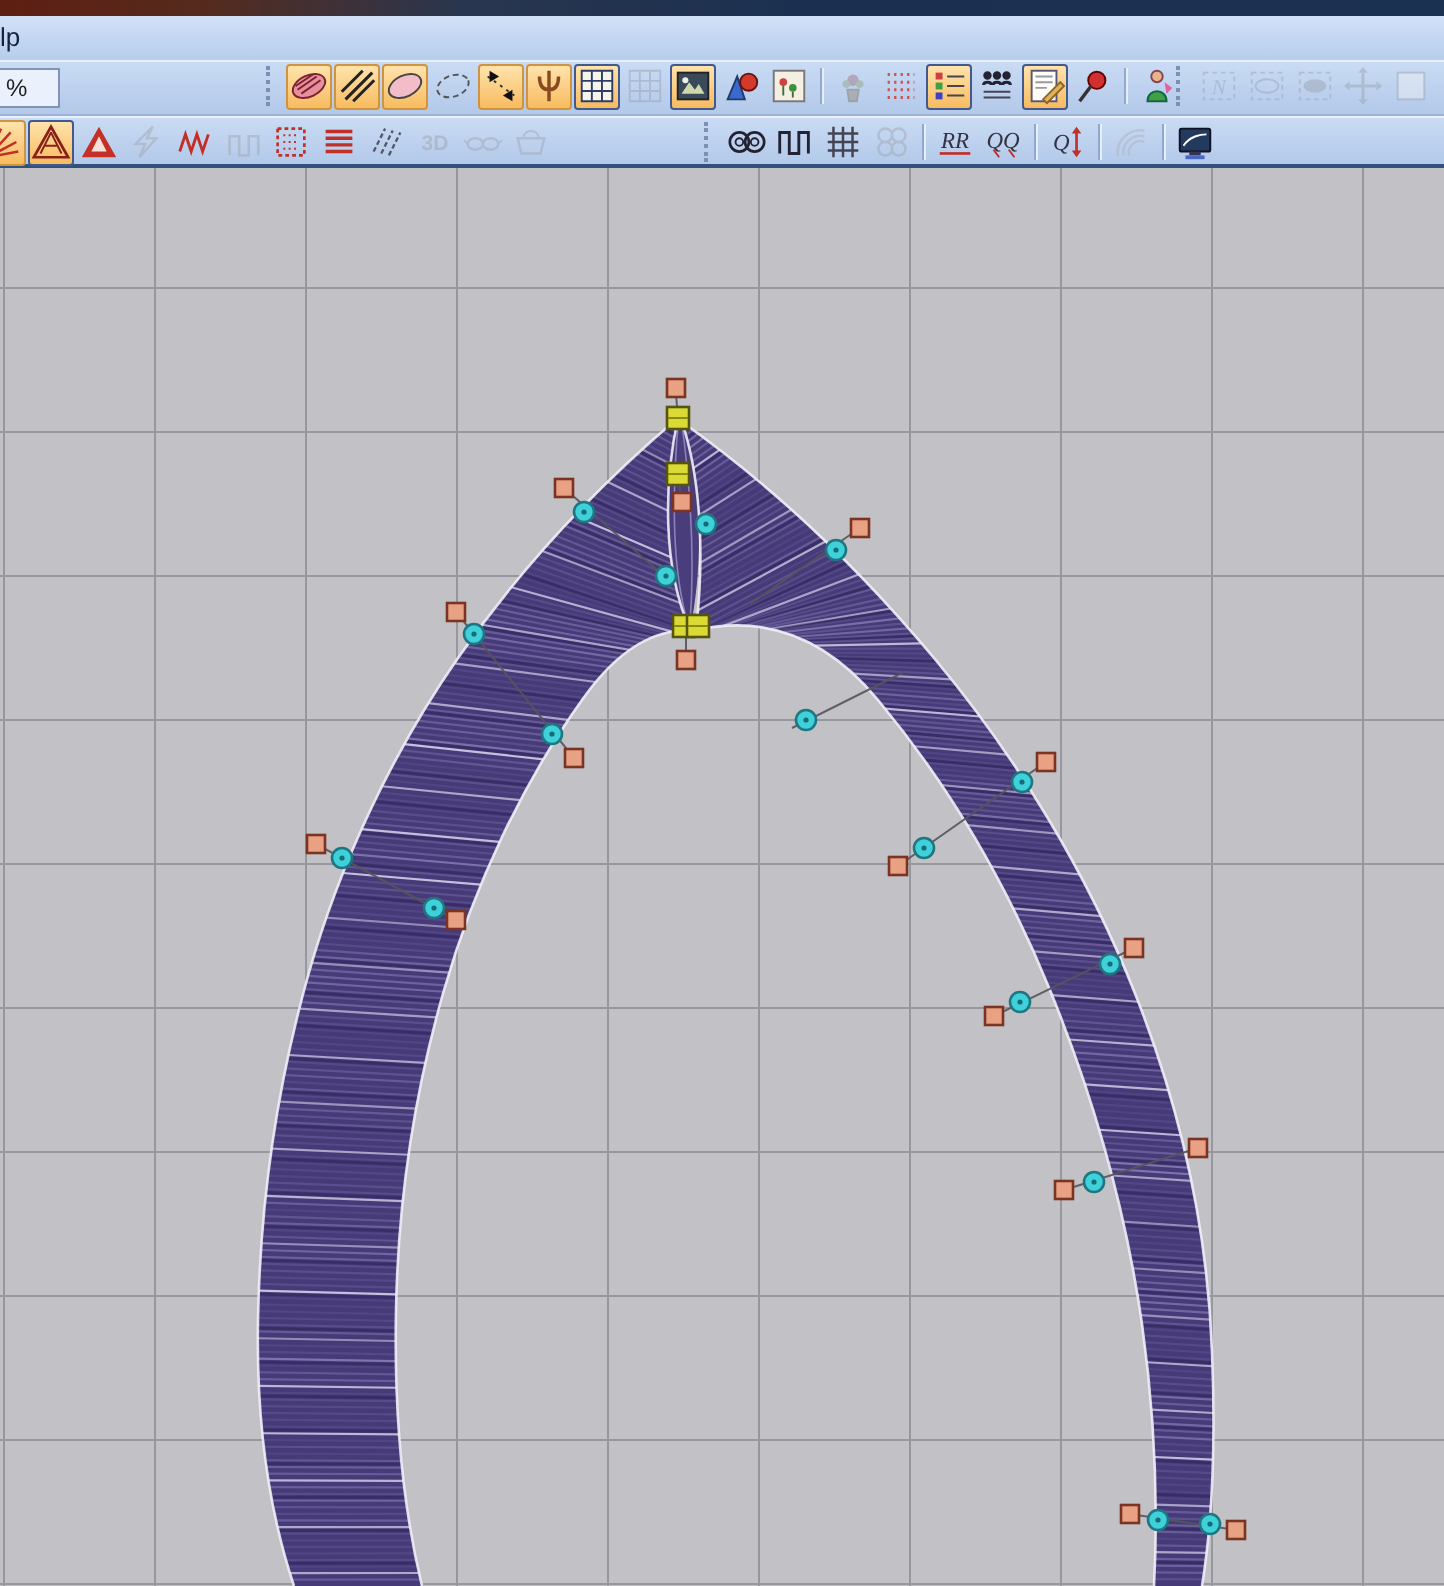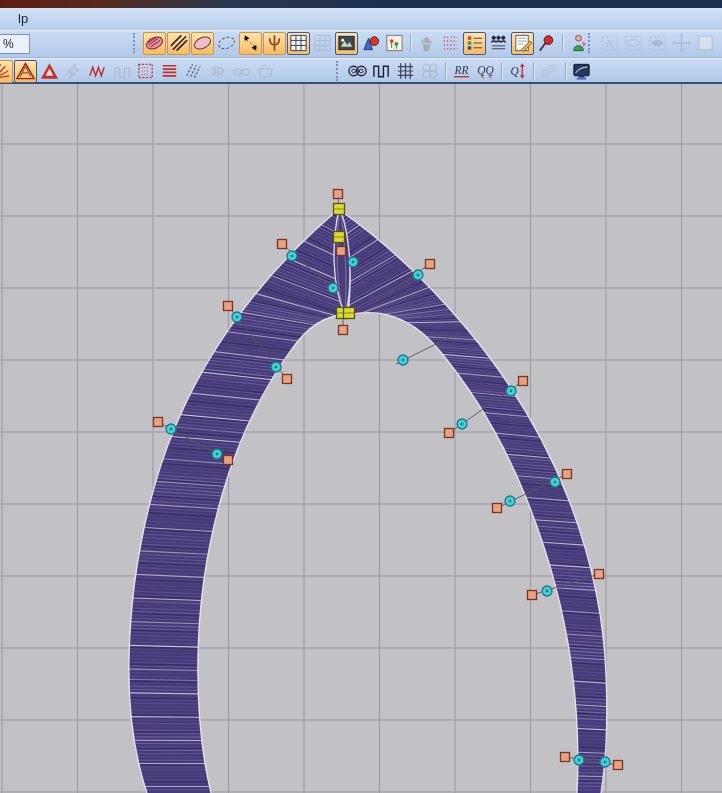--- a/index.html
+++ b/index.html
@@ -3,21 +3,21 @@
 <meta charset="utf-8">
 <style>
   html,body{margin:0;padding:0;background:#777;}
   #app{position:relative;width:722px;height:793px;overflow:hidden;
        font-family:"Liberation Sans",sans-serif;user-select:none;}
   
   #titlestrip{position:absolute;left:0;top:0;width:722px;height:8px;
     background:linear-gradient(90deg,#5e1f12 0%,#552a1c 14%,#29364f 32%,#1b3050 55%,#1b3152 100%);}
   #menubar{position:absolute;left:0;top:8px;width:722px;height:22px;
     background:linear-gradient(#d2e1f7,#b6cdec);
-    color:#15233f;font-size:13px;line-height:22px;padding-left:18px;box-sizing:border-box;}
+    color:#15233f;font-size:13px;line-height:22px;padding-left:0;box-sizing:border-box;}
   .toolrow{position:absolute;left:0;width:722px;
     background:linear-gradient(#cadcf5,#b3c9e9);
     box-shadow:inset 0 1px 0 #e7f0fc;}
   #tb1{top:30px;height:27px;border-bottom:1px solid #9db4d8;}
   #tb2{top:58px;height:24px;border-bottom:2px solid #31507d;}
   #zoombox{position:absolute;left:0;top:4px;width:30px;height:20px;
     background:#eaf1fc;border:1px solid #7f94b8;border-left:none;
     font-size:12px;line-height:18px;padding-left:3px;color:#222;box-sizing:border-box;}
   .tgroup{position:absolute;top:1px;display:flex;align-items:center;gap:1px;height:24px;}
   .tgrip{width:5px;height:20px;border-left:2px dotted #7d90b4;margin-right:2px;}
@@ -273,21 +273,21 @@
             <path d="M3 12 L1 10 M19 12 L21 10" stroke="#9aa8c0" fill="none"></path>
           </svg>
         </div>
         <div class="tbtn disabled">
           <svg width="22" height="22" viewBox="0 0 22 22">
             <path d="M4 9 H18 L16 17 H6 Z" fill="none" stroke="#9aa8c0" stroke-width="1.3"></path>
             <path d="M7 9 C7 4 15 4 15 9" fill="none" stroke="#9aa8c0"></path>
           </svg>
         </div>
     </div>
-    <div class="tgroup" style="left:336px">
+    <div class="tgroup" style="left:352px">
       <div class="tgrip"></div>
       <div class="tbtn ">
           <svg width="22" height="22" viewBox="0 0 22 22">
             <circle cx="7" cy="11" r="5" fill="none" stroke="#223" stroke-width="1.4"></circle>
             <circle cx="15" cy="11" r="5" fill="none" stroke="#223" stroke-width="1.4"></circle>
             <circle cx="7" cy="11" r="2" fill="none" stroke="#223"></circle>
             <circle cx="15" cy="11" r="2" fill="none" stroke="#223"></circle>
           </svg>
         </div>
         <div class="tbtn ">

